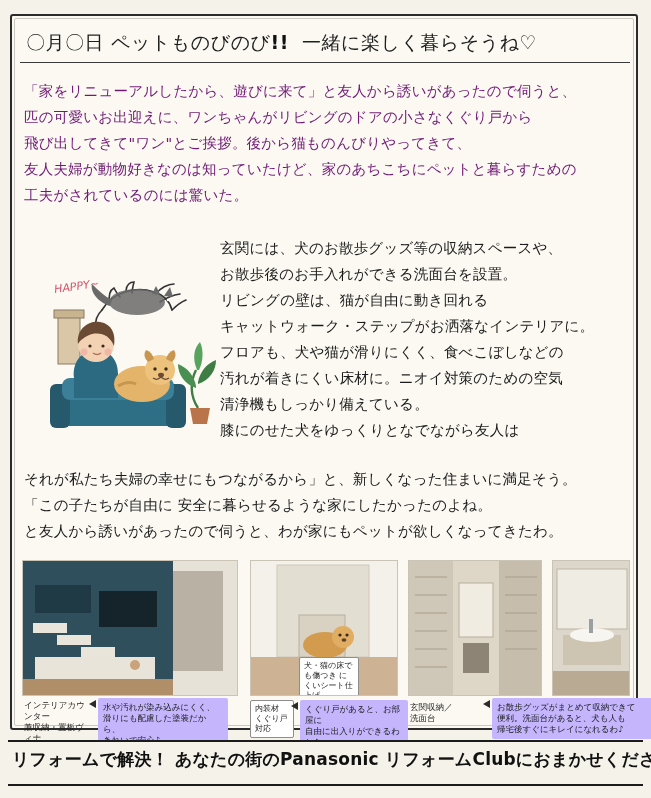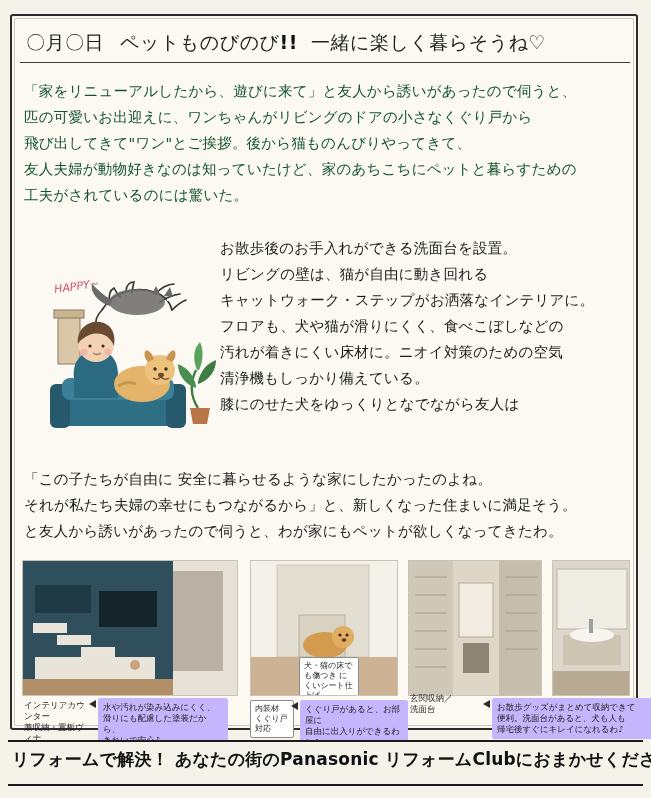--- a/index.html
+++ b/index.html
@@ -44,41 +44,41 @@
     position: absolute;
     left: 26px;
     top: 30px;
     width: 600px;
     font-family: "DejaVu Sans", sans-serif;
     font-size: 19px;
     color: #1d1d1d;
     letter-spacing: 0.5px;
     white-space: nowrap;
   }
-  .headline .date { margin-right: 16px; font-family: Liberation Serif, serif; }
+  .headline .date { margin-right: 7px; font-family: Liberation Serif, serif; }
   .headline .bang { color: #111; font-weight: bold; }
 
   .rule {
     position: absolute;
     left: 20px;
     top: 62px;
     width: 610px;
     height: 1px;
     background: #3a3a3a;
   }
 
   
   .body-text {
     position: absolute;
     left: 24px;
     top: 78px;
     width: 604px;
     font-size: 14.5px;
     line-height: 26px;
-    color: #14532d;
+    color: #701a75;
     letter-spacing: 0.2px;
   }
   .body-text p { margin: 0; }
 
   .mid-wrap {
     position: absolute;
     left: 24px;
     top: 235px;
     width: 604px;
     font-size: 14.5px;
@@ -214,20 +214,21 @@
 
   <div class="body-text">
     <p>「家をリニューアルしたから、遊びに来て」と友人から誘いがあったので伺うと、</p>
     <p>匹の可愛いお出迎えに、ワンちゃんがリビングのドアの小さなくぐり戸から</p>
     <p>飛び出してきて"ワン"とご挨拶。後から猫ものんびりやってきて、</p>
     <p>友人夫婦が動物好きなのは知っていたけど、家のあちこちにペットと暮らすための</p>
     <p>工夫がされているのには驚いた。</p>
   </div>
 
   <div class="mid-wrap">
+    <p>玄関には、犬のお散歩グッズ等の収納スペースや、</p>
     <p>お散歩後のお手入れができる洗面台を設置。</p>
     <p>リビングの壁は、猫が自由に動き回れる</p>
     <p>キャットウォーク・ステップがお洒落なインテリアに。</p>
     <p>フロアも、犬や猫が滑りにくく、食べこぼしなどの</p>
     <p>汚れが着きにくい床材に。ニオイ対策のための空気</p>
     <p>清浄機もしっかり備えている。</p>
     <p>膝にのせた犬をゆっくりとなでながら友人は</p>
   </div>
 
   <div class="illus">
@@ -284,22 +285,22 @@
         <path d="M158 150 C150 138 150 124 156 112" stroke="#3f7d45" stroke-width="2.4" fill="none"></path>
         <path d="M156 130 C144 126 138 116 138 106 C148 110 154 118 156 128 Z" fill="#4a8f52"></path>
         <path d="M158 126 C170 122 176 112 176 102 C166 106 160 114 158 124 Z" fill="#3f7d45"></path>
         <path d="M157 112 C152 100 154 90 160 84 C164 92 163 104 159 112 Z" fill="#5aa35f"></path>
         <path d="M150 150 h20 l-3 16 h-14 z" fill="#b9744a"></path>
       </g>
     </svg>
   </div>
 
   <div class="lower-text">
+    <p>それが私たち夫婦の幸せにもつながるから」と、新しくなった住まいに満足そう。</p>
     <p>「この子たちが自由に 安全に暮らせるような家にしたかったのよね。</p>
-    <p>それが私たち夫婦の幸せにもつながるから」と、新しくなった住まいに満足そう。</p>
     <p>と友人から誘いがあったので伺うと、わが家にもペットが欲しくなってきたわ。</p>
   </div>
 
   <div class="photos">
 
     <div class="photo p1">
       <svg width="216" height="136" viewBox="0 0 216 136">
         <rect width="216" height="136" fill="#cfd6d6"></rect>
         <rect x="0" y="0" width="150" height="120" fill="#2f4f5c"></rect>
         <rect x="150" y="0" width="66" height="136" fill="#e6e2d8"></rect>
@@ -366,21 +367,21 @@
     <div class="cap cap-pink cap-arrow" style="left:76px; top:138px; width:120px; white-space:pre-line;">水や汚れが染み込みにくく、
 滑りにも配慮した塗装だから、
 きれいで安心♪</div>
 
     <div class="cap cap-white" style="left:228px; top:140px; width:34px; white-space:pre-line;">内装材
 くぐり戸
 対応</div>
     <div class="cap cap-pink cap-arrow" style="left:278px; top:140px; width:98px; white-space:pre-line;">くぐり戸があると、お部屋に
 自由に出入りができるわね♪</div>
 
-    <div class="cap" style="left:388px; top:133px; width:56px; white-space:pre-line;">玄関収納／
+    <div class="cap" style="left:388px; top:142px; width:56px; white-space:pre-line;">玄関収納／
 洗面台</div>
     <div class="cap cap-pink cap-arrow" style="left:452px; top:138px; width:152px; white-space:pre-line;margin-left:18px;">お散歩グッズがまとめて収納できて
 便利。洗面台があると、犬も人も
 帰宅後すぐにキレイになれるわ♪</div>
   </div>
 
   <div class="footer">
     <div class="footer-rule-top"></div>
     <div class="footer-text">リフォームで解決！ あなたの街のPanasonic リフォームClubにおまかせください。</div>
     <div class="footer-rule-bot"></div>

